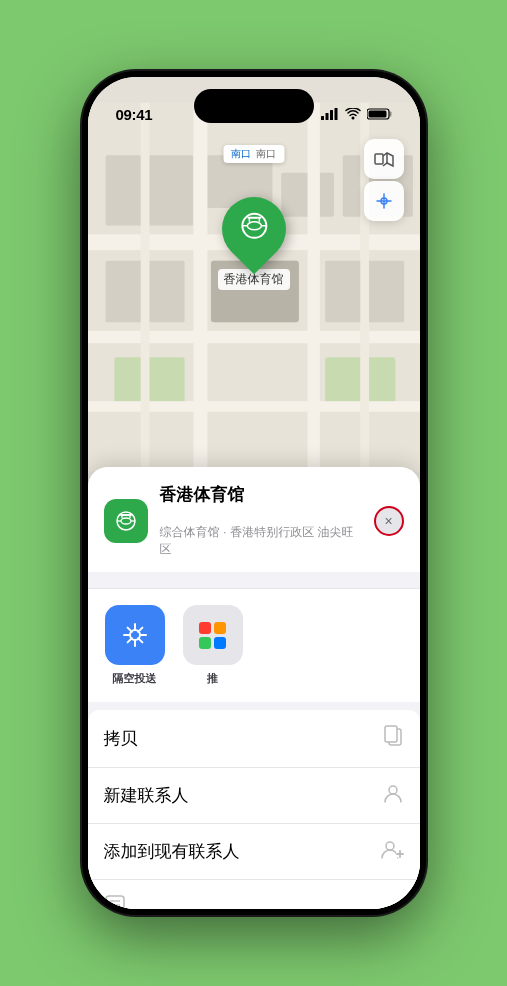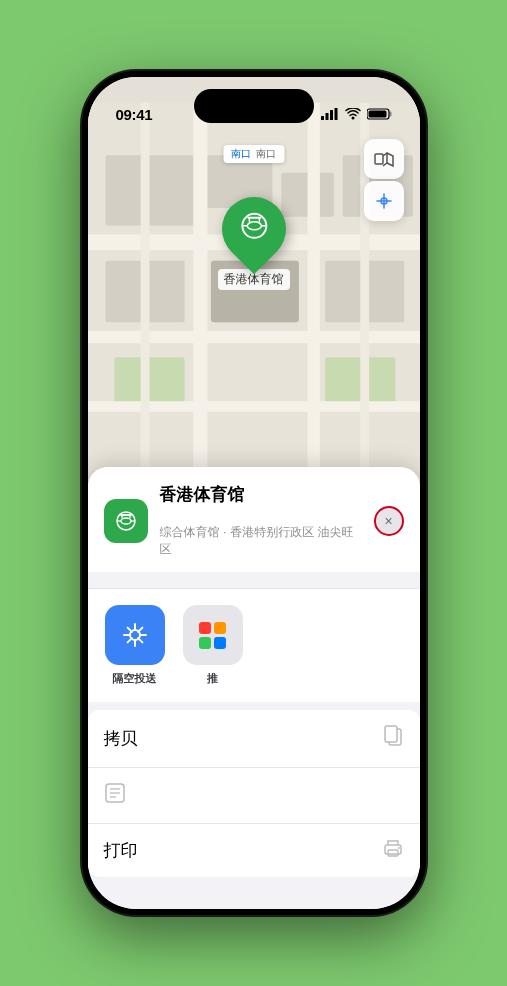--- a/index.html
+++ b/index.html
@@ -525,21 +525,42 @@
         <div class="action-item">
           <span class="action-text">拷贝</span>
           <span class="action-icon-right">
             <svg width="22" height="24" viewBox="0 0 22 24" fill="none">
               <rect x="7" y="5" width="12" height="16" rx="2" stroke="#8e8e93" stroke-width="1.5" fill="none"></rect>
               <rect x="3" y="2" width="12" height="16" rx="2" stroke="#8e8e93" stroke-width="1.5" fill="white"></rect>
             </svg>
           </span>
         </div>
 
-
+        <div class="action-item">
+          <span class="action-text">新建联系人</span>
+          <span class="action-icon-right">
+            <svg width="22" height="22" viewBox="0 0 22 22" fill="none">
+              <circle cx="11" cy="8" r="4" stroke="#8e8e93" stroke-width="1.5" fill="none"></circle>
+              <path d="M3 20 C3 15.6 6.6 12 11 12 C15.4 12 19 15.6 19 20" stroke="#8e8e93" stroke-width="1.5" fill="none" stroke-linecap="round"></path>
+            </svg>
+          </span>
+        </div>
+
+        <div class="action-item">
+          <span class="action-text">添加到现有联系人</span>
+          <span class="action-icon-right">
+            <svg width="24" height="22" viewBox="0 0 24 22" fill="none">
+              <circle cx="10" cy="8" r="4" stroke="#8e8e93" stroke-width="1.5" fill="none"></circle>
+              <path d="M2 20 C2 15.6 5.6 12 10 12 C14.4 12 18 15.6 18 20" stroke="#8e8e93" stroke-width="1.5" fill="none" stroke-linecap="round"></path>
+              <circle cx="20" cy="16" r="4" fill="white" stroke="#8e8e93" stroke-width="0"></circle>
+              <line x1="20" y1="13" x2="20" y2="19" stroke="#8e8e93" stroke-width="1.8" stroke-linecap="round"></line>
+              <line x1="17" y1="16" x2="23" y2="16" stroke="#8e8e93" stroke-width="1.8" stroke-linecap="round"></line>
+            </svg>
+          </span>
+        </div>
 
         <div class="action-item">
           <span class="action-icon-right">
             <svg width="22" height="22" viewBox="0 0 22 22" fill="none">
               <rect x="2" y="2" width="18" height="18" rx="3" stroke="#8e8e93" stroke-width="1.5" fill="none"></rect>
               <line x1="6" y1="7" x2="16" y2="7" stroke="#8e8e93" stroke-width="1.3"></line>
               <line x1="6" y1="11" x2="16" y2="11" stroke="#8e8e93" stroke-width="1.3"></line>
               <line x1="6" y1="15" x2="12" y2="15" stroke="#8e8e93" stroke-width="1.3"></line>
             </svg>
           </span>

